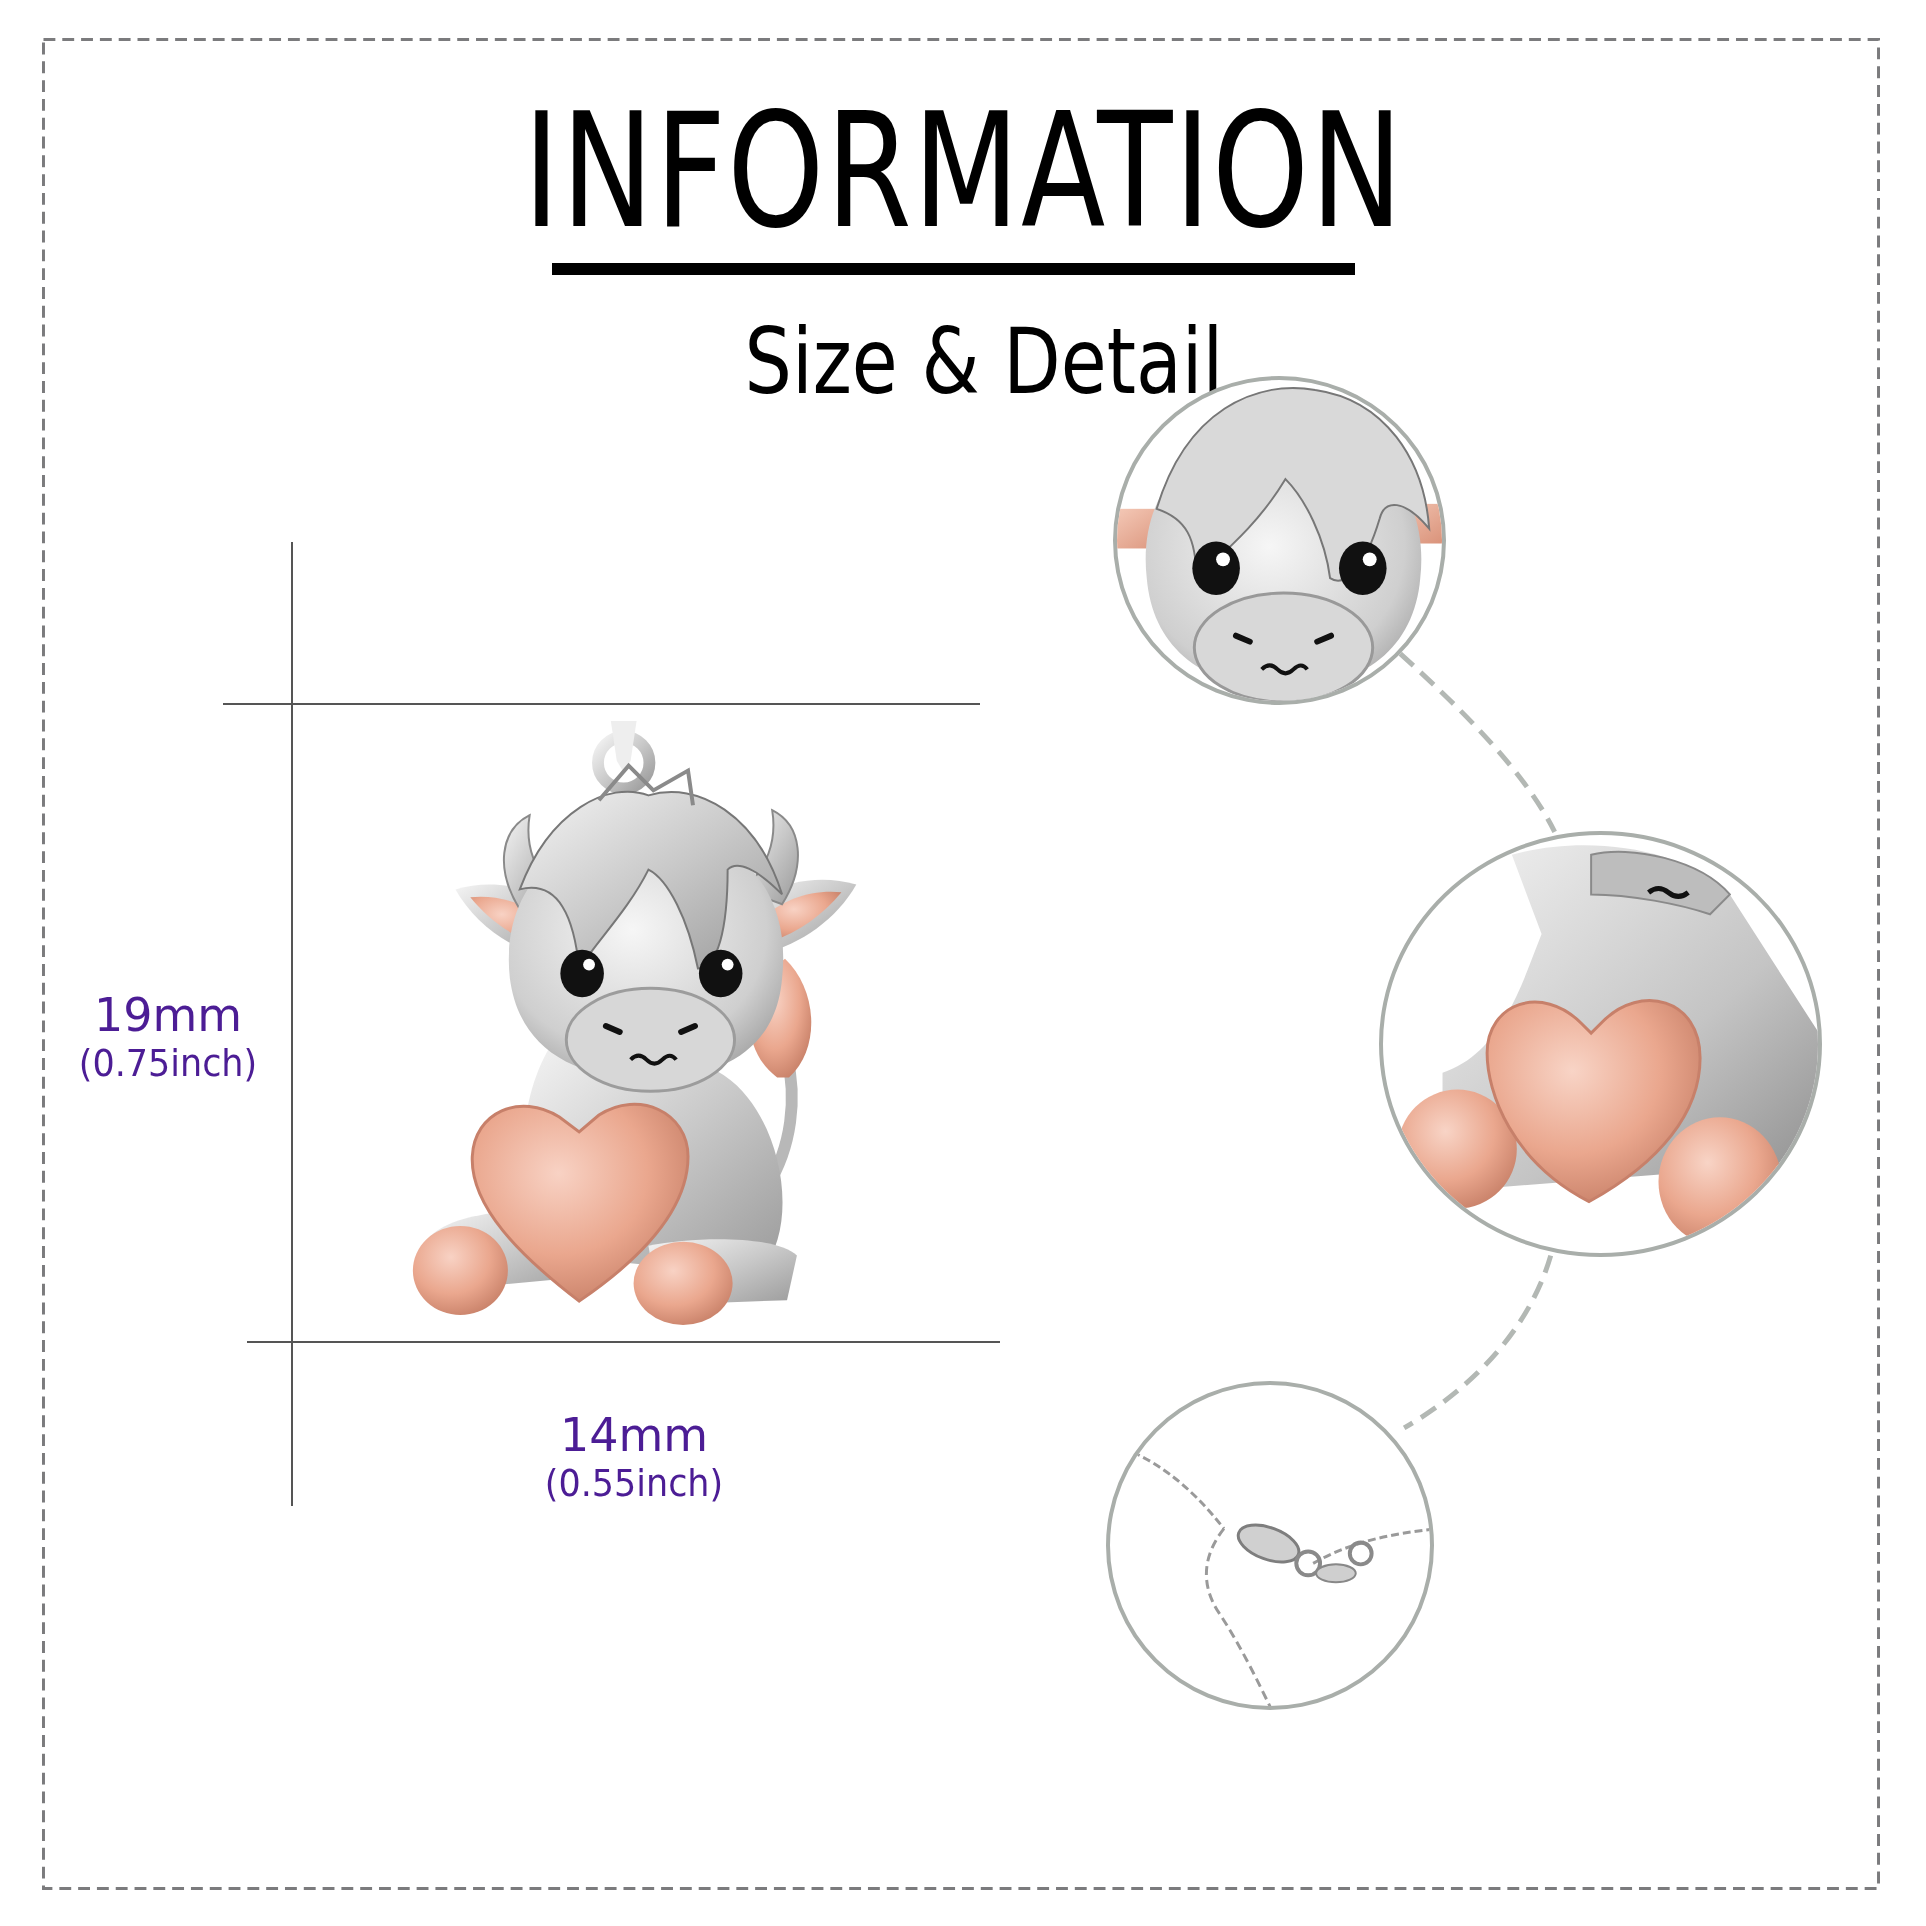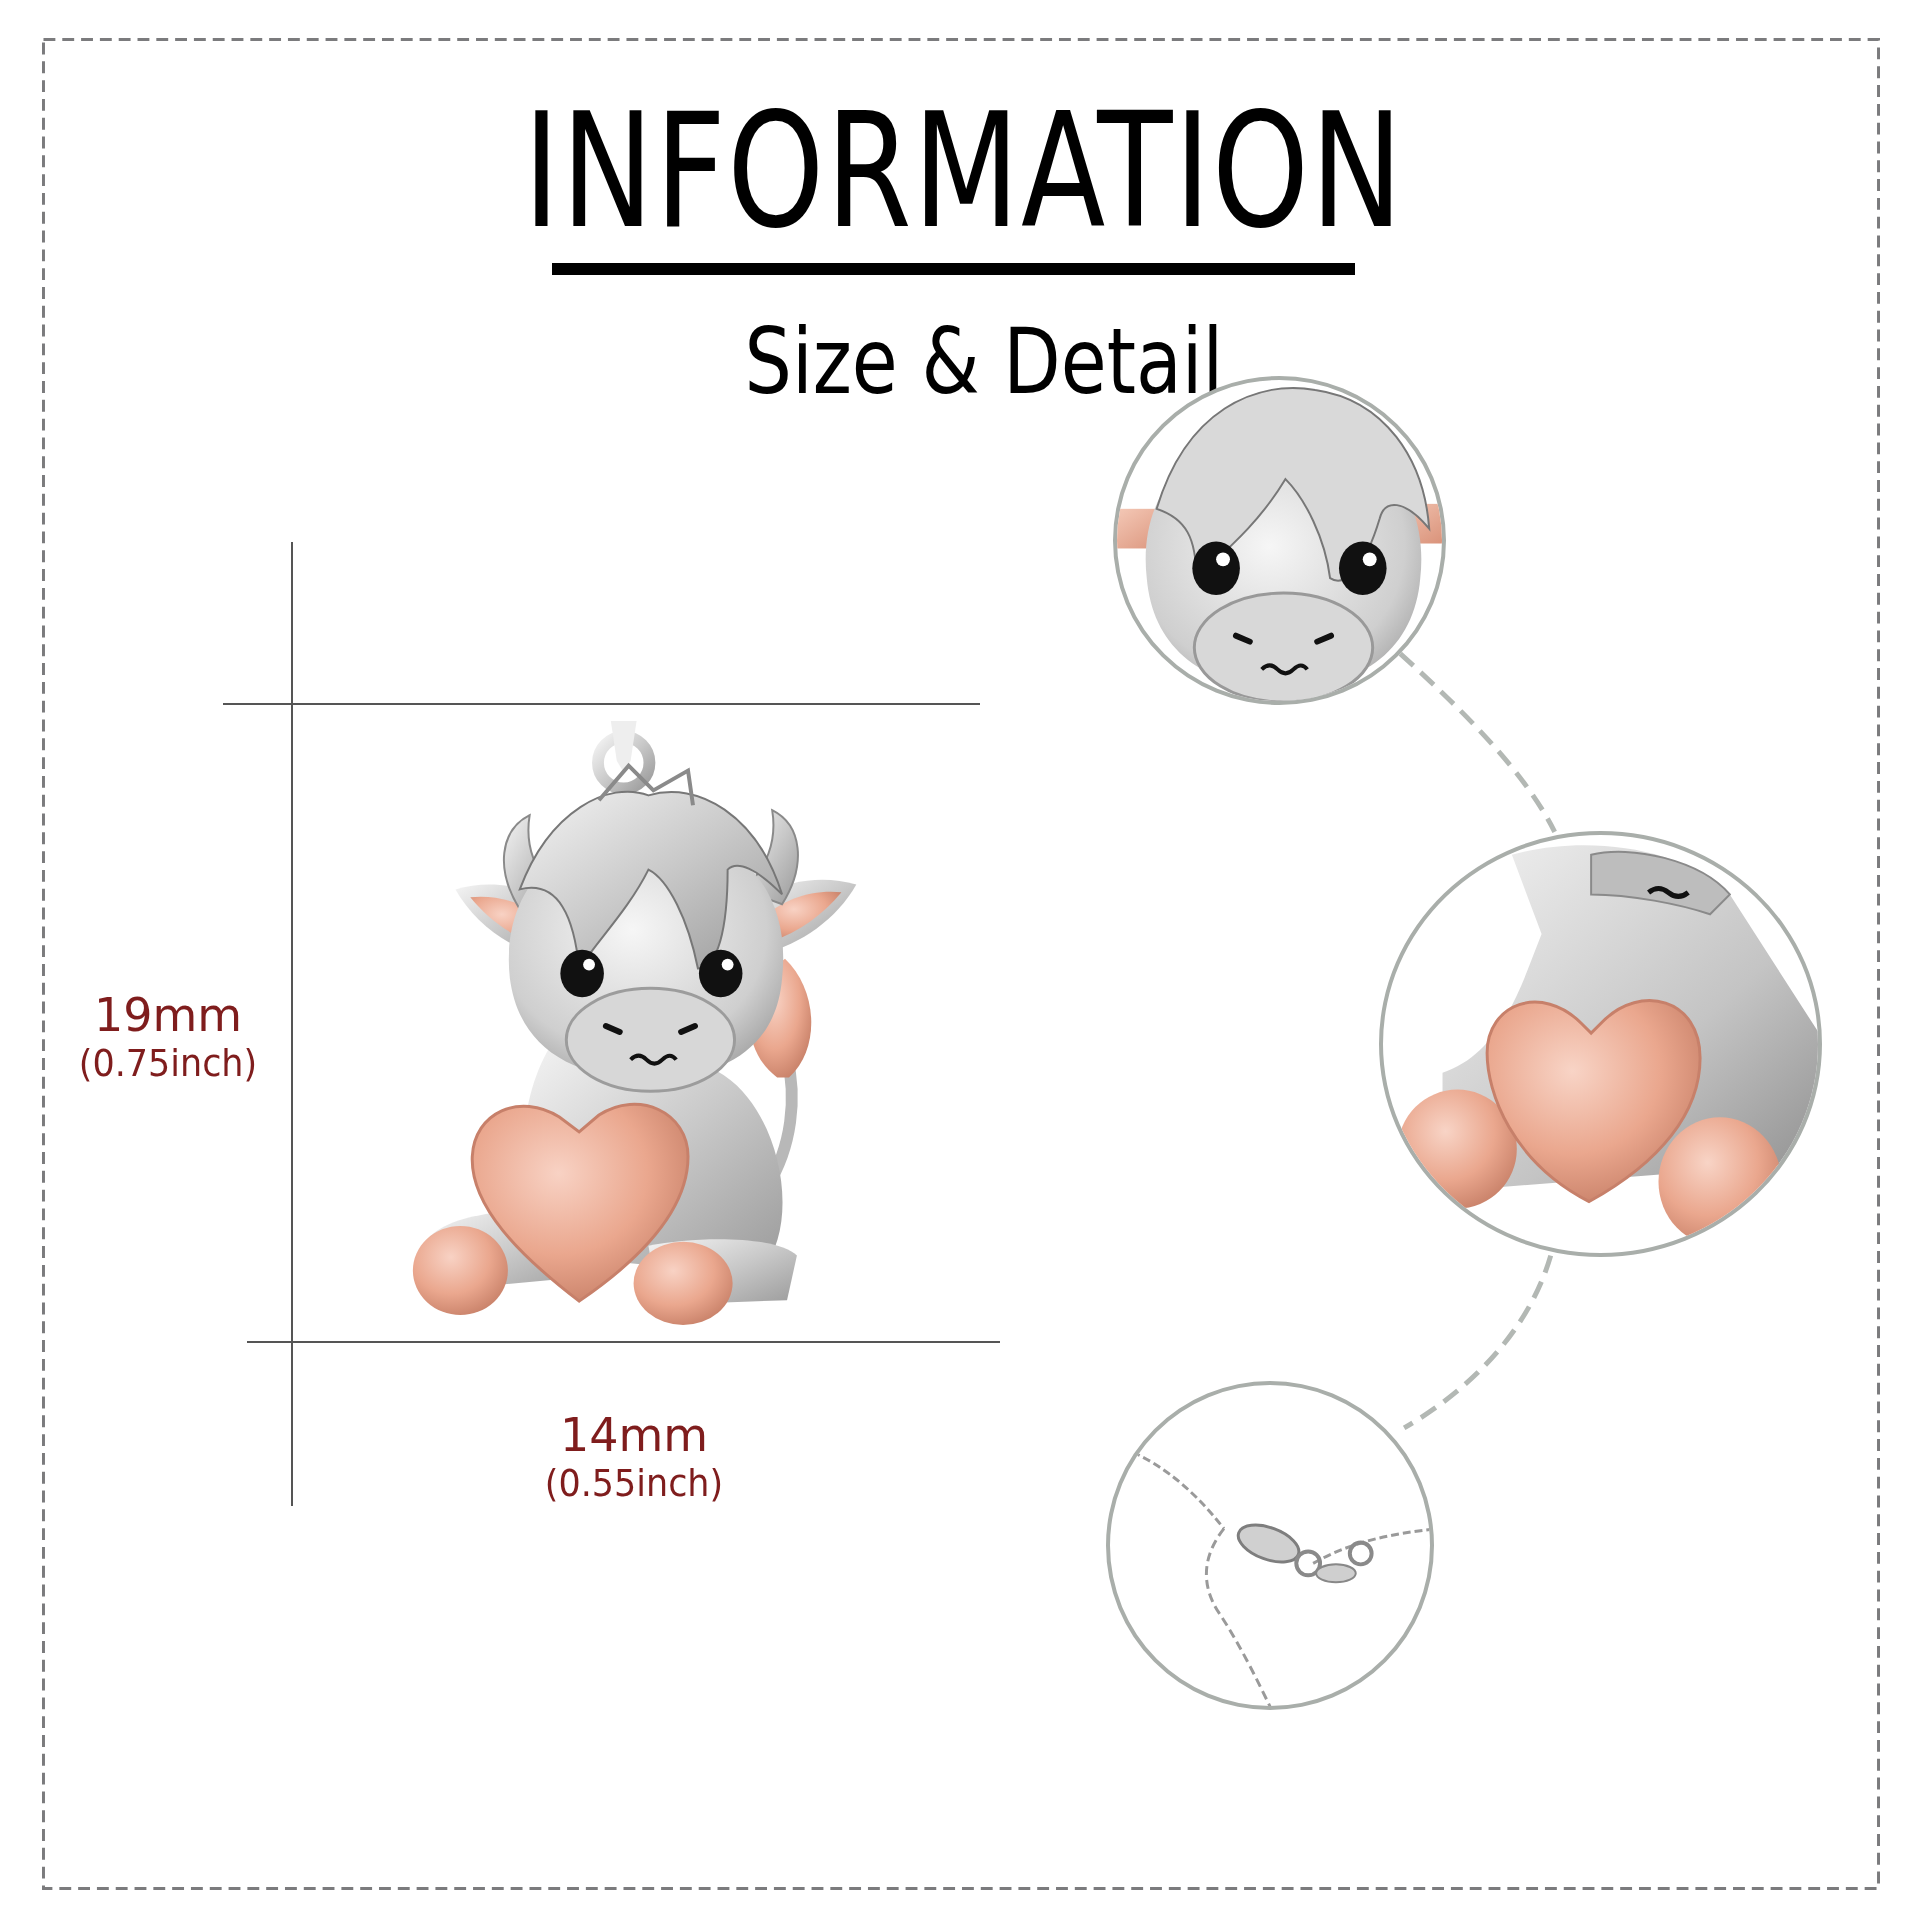--- a/index.html
+++ b/index.html
@@ -5,21 +5,21 @@
   html, body { margin:0; padding:0; background:#ffffff; }
   body { width:1927px; height:1927px; position:relative; overflow:hidden; font-family:"Liberation Sans", sans-serif; }
   .frame { position:absolute; left:42px; top:38px; width:1838px; height:1852px; box-sizing:border-box; }
   .frame svg { position:absolute; left:0; top:0; }
   .title { position:absolute; left:0; width:1927px; top:87px; height:168px; text-align:center; }
   .title span { display:inline-block; font-family:"DejaVu Sans", sans-serif; font-size:158px; line-height:168px; color:#000; transform:scaleX(0.78); transform-origin:center; letter-spacing:2px; }
   .title-rule { position:absolute; left:552px; top:263px; width:803px; height:12px; background:#000; }
   .subtitle { position:absolute; left:0; width:1927px; top:302px; height:119px; text-align:center;margin-left:20px; }
   .subtitle span { display:inline-block; font-family:"DejaVu Sans", sans-serif; font-size:91px; line-height:119px; color:#000; transform:scaleX(0.82); transform-origin:center; }
   .dim { position:absolute; background:#555555; }
-  .dim-label { position:absolute; text-align:center; color:#7f1d1d; font-family:"DejaVu Sans", sans-serif; }
+  .dim-label { position:absolute; text-align:center; color:#4c1d95; font-family:"DejaVu Sans", sans-serif; }
   .dim-label .main { display:block; font-size:46px; line-height:51px; }
   .dim-label .sub { display:block; font-size:38px; line-height:44px; transform:scaleX(0.92); }
   .pendant { position:absolute; left:401px; top:721px; width:485px; height:604px; }
   .detail { position:absolute; border-radius:50%; overflow:hidden; box-sizing:border-box; border:4px solid #a9aeaa; background:#fff; }
   .connectors { position:absolute; left:0; top:0; }
 </style>
 </head>
 <body>
 
 <div class="frame">

